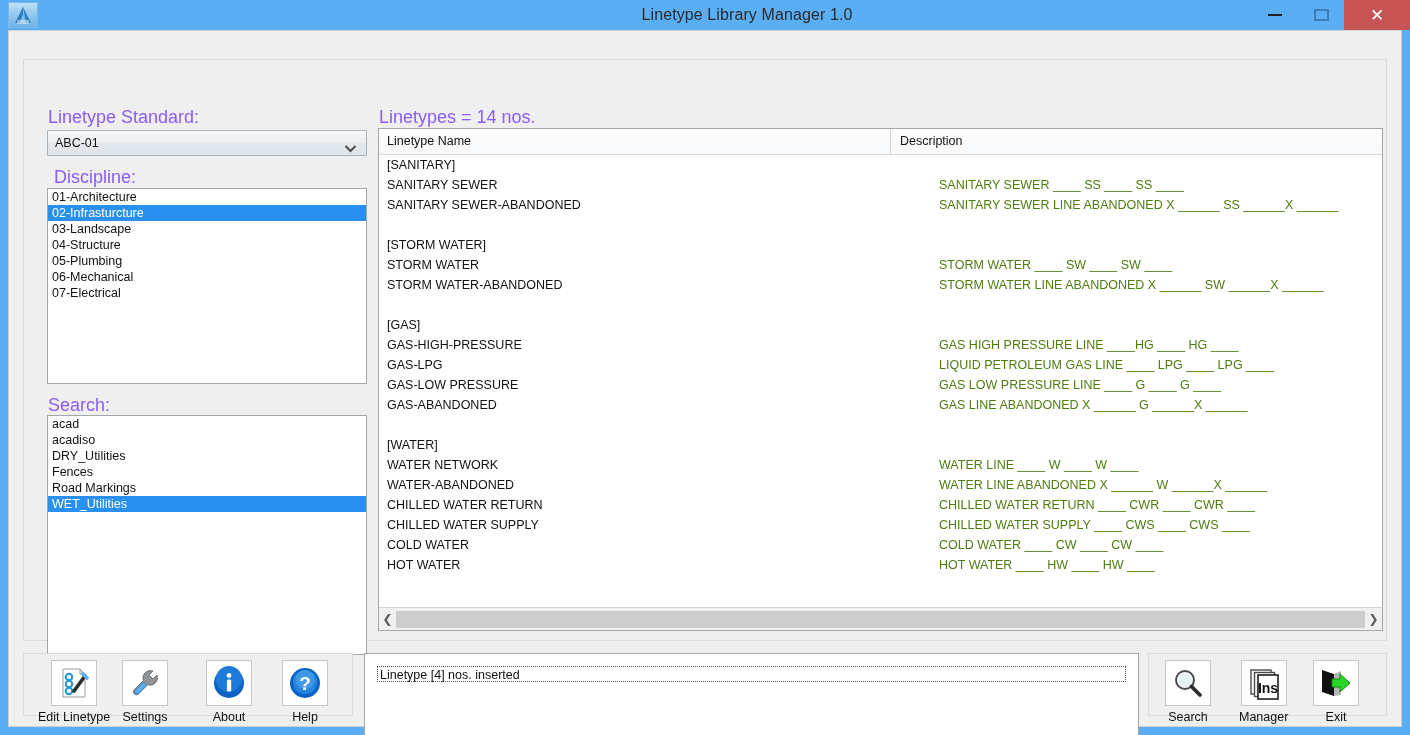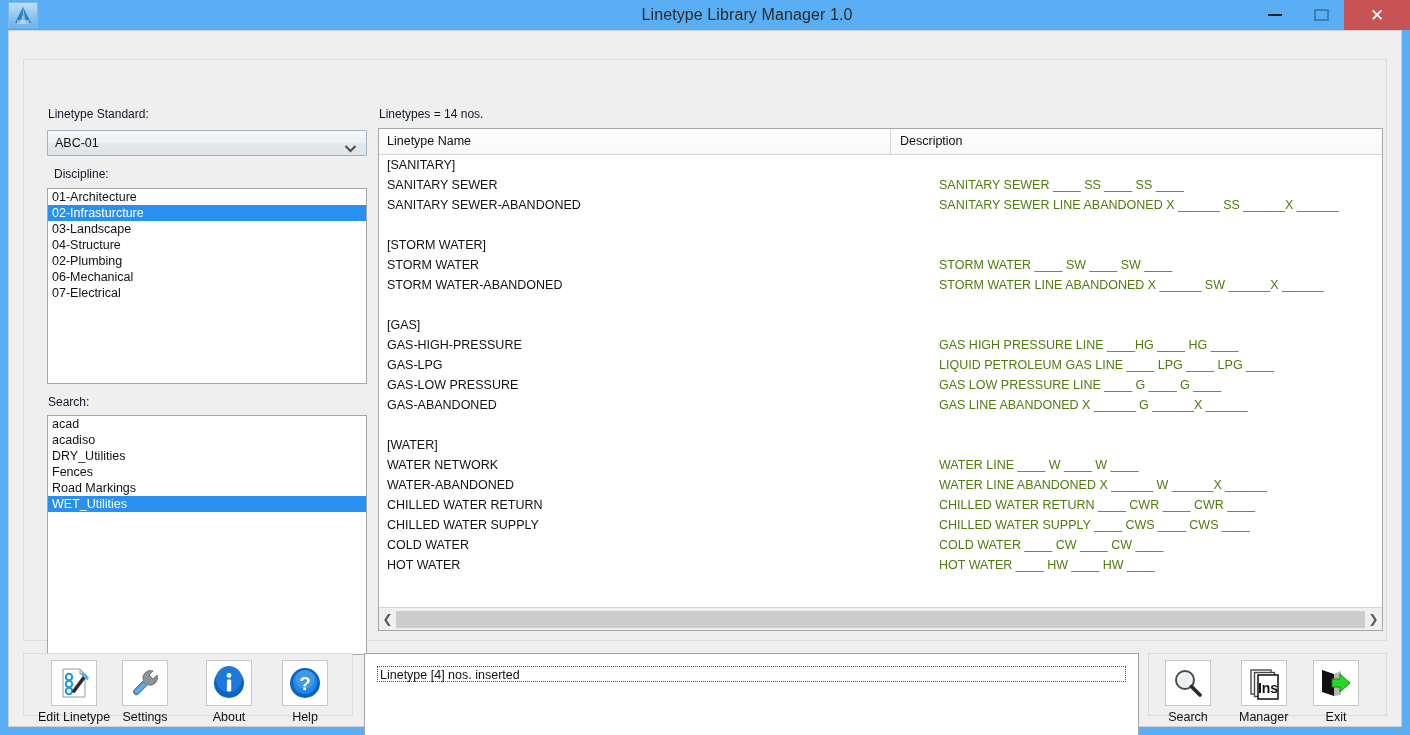--- a/index.html
+++ b/index.html
@@ -42,21 +42,21 @@
   
   .client{
     position:absolute;left:8px;top:30px;width:1394px;height:697px;
     background:#efefef;border:1px solid #cfcfcf;box-sizing:border-box;
   }
   
   .panel-top{
     position:absolute;left:14px;top:28px;width:1364px;height:582px;
     border:1px solid #dcdcdc;background:#efefef;box-sizing:border-box;
   }
-  .lbl{font-size:12px;color:#0f172a;}
+  .lbl{font-size:18px;color:#8b5cf6;}
   #lbl-standard{position:absolute;left:24px;top:47px;}
   .combo{
     position:absolute;left:23px;top:70px;width:320px;height:26px;
     background:linear-gradient(180deg,#f6f8fa 0%,#eceff2 48%,#e3e8ed 52%,#dfe4ea 100%);
     border:1px solid #a4b3c2;box-sizing:border-box;border-radius:1px;
     display:flex;align-items:center;
   }
   .combo .cval{font-size:12.5px;color:#111;padding-left:7px;}
   .combo .chev{position:absolute;right:9px;top:8px;}
   #lbl-discipline{position:absolute;left:30px;top:107px;}
@@ -179,21 +179,21 @@
             </svg>
         </span>
       </div>
 
       <div class="lbl" id="lbl-discipline">Discipline:</div>
       <div class="listbox" id="list-discipline">
           <div class="li">01-Architecture</div>
           <div class="li sel">02-Infrasturcture</div>
           <div class="li">03-Landscape</div>
           <div class="li">04-Structure</div>
-          <div class="li">02-Plumbing</div>
+          <div class="li">05-Plumbing</div>
           <div class="li">06-Mechanical</div>
           <div class="li">07-Electrical</div>
         </div>
 
       <div class="lbl" id="lbl-group">Search:</div>
       <div class="listbox" id="list-group">
           <div class="li">acad</div>
           <div class="li">acadiso</div>
           <div class="li">DRY_Utilities</div>
           <div class="li">Fences</div>

